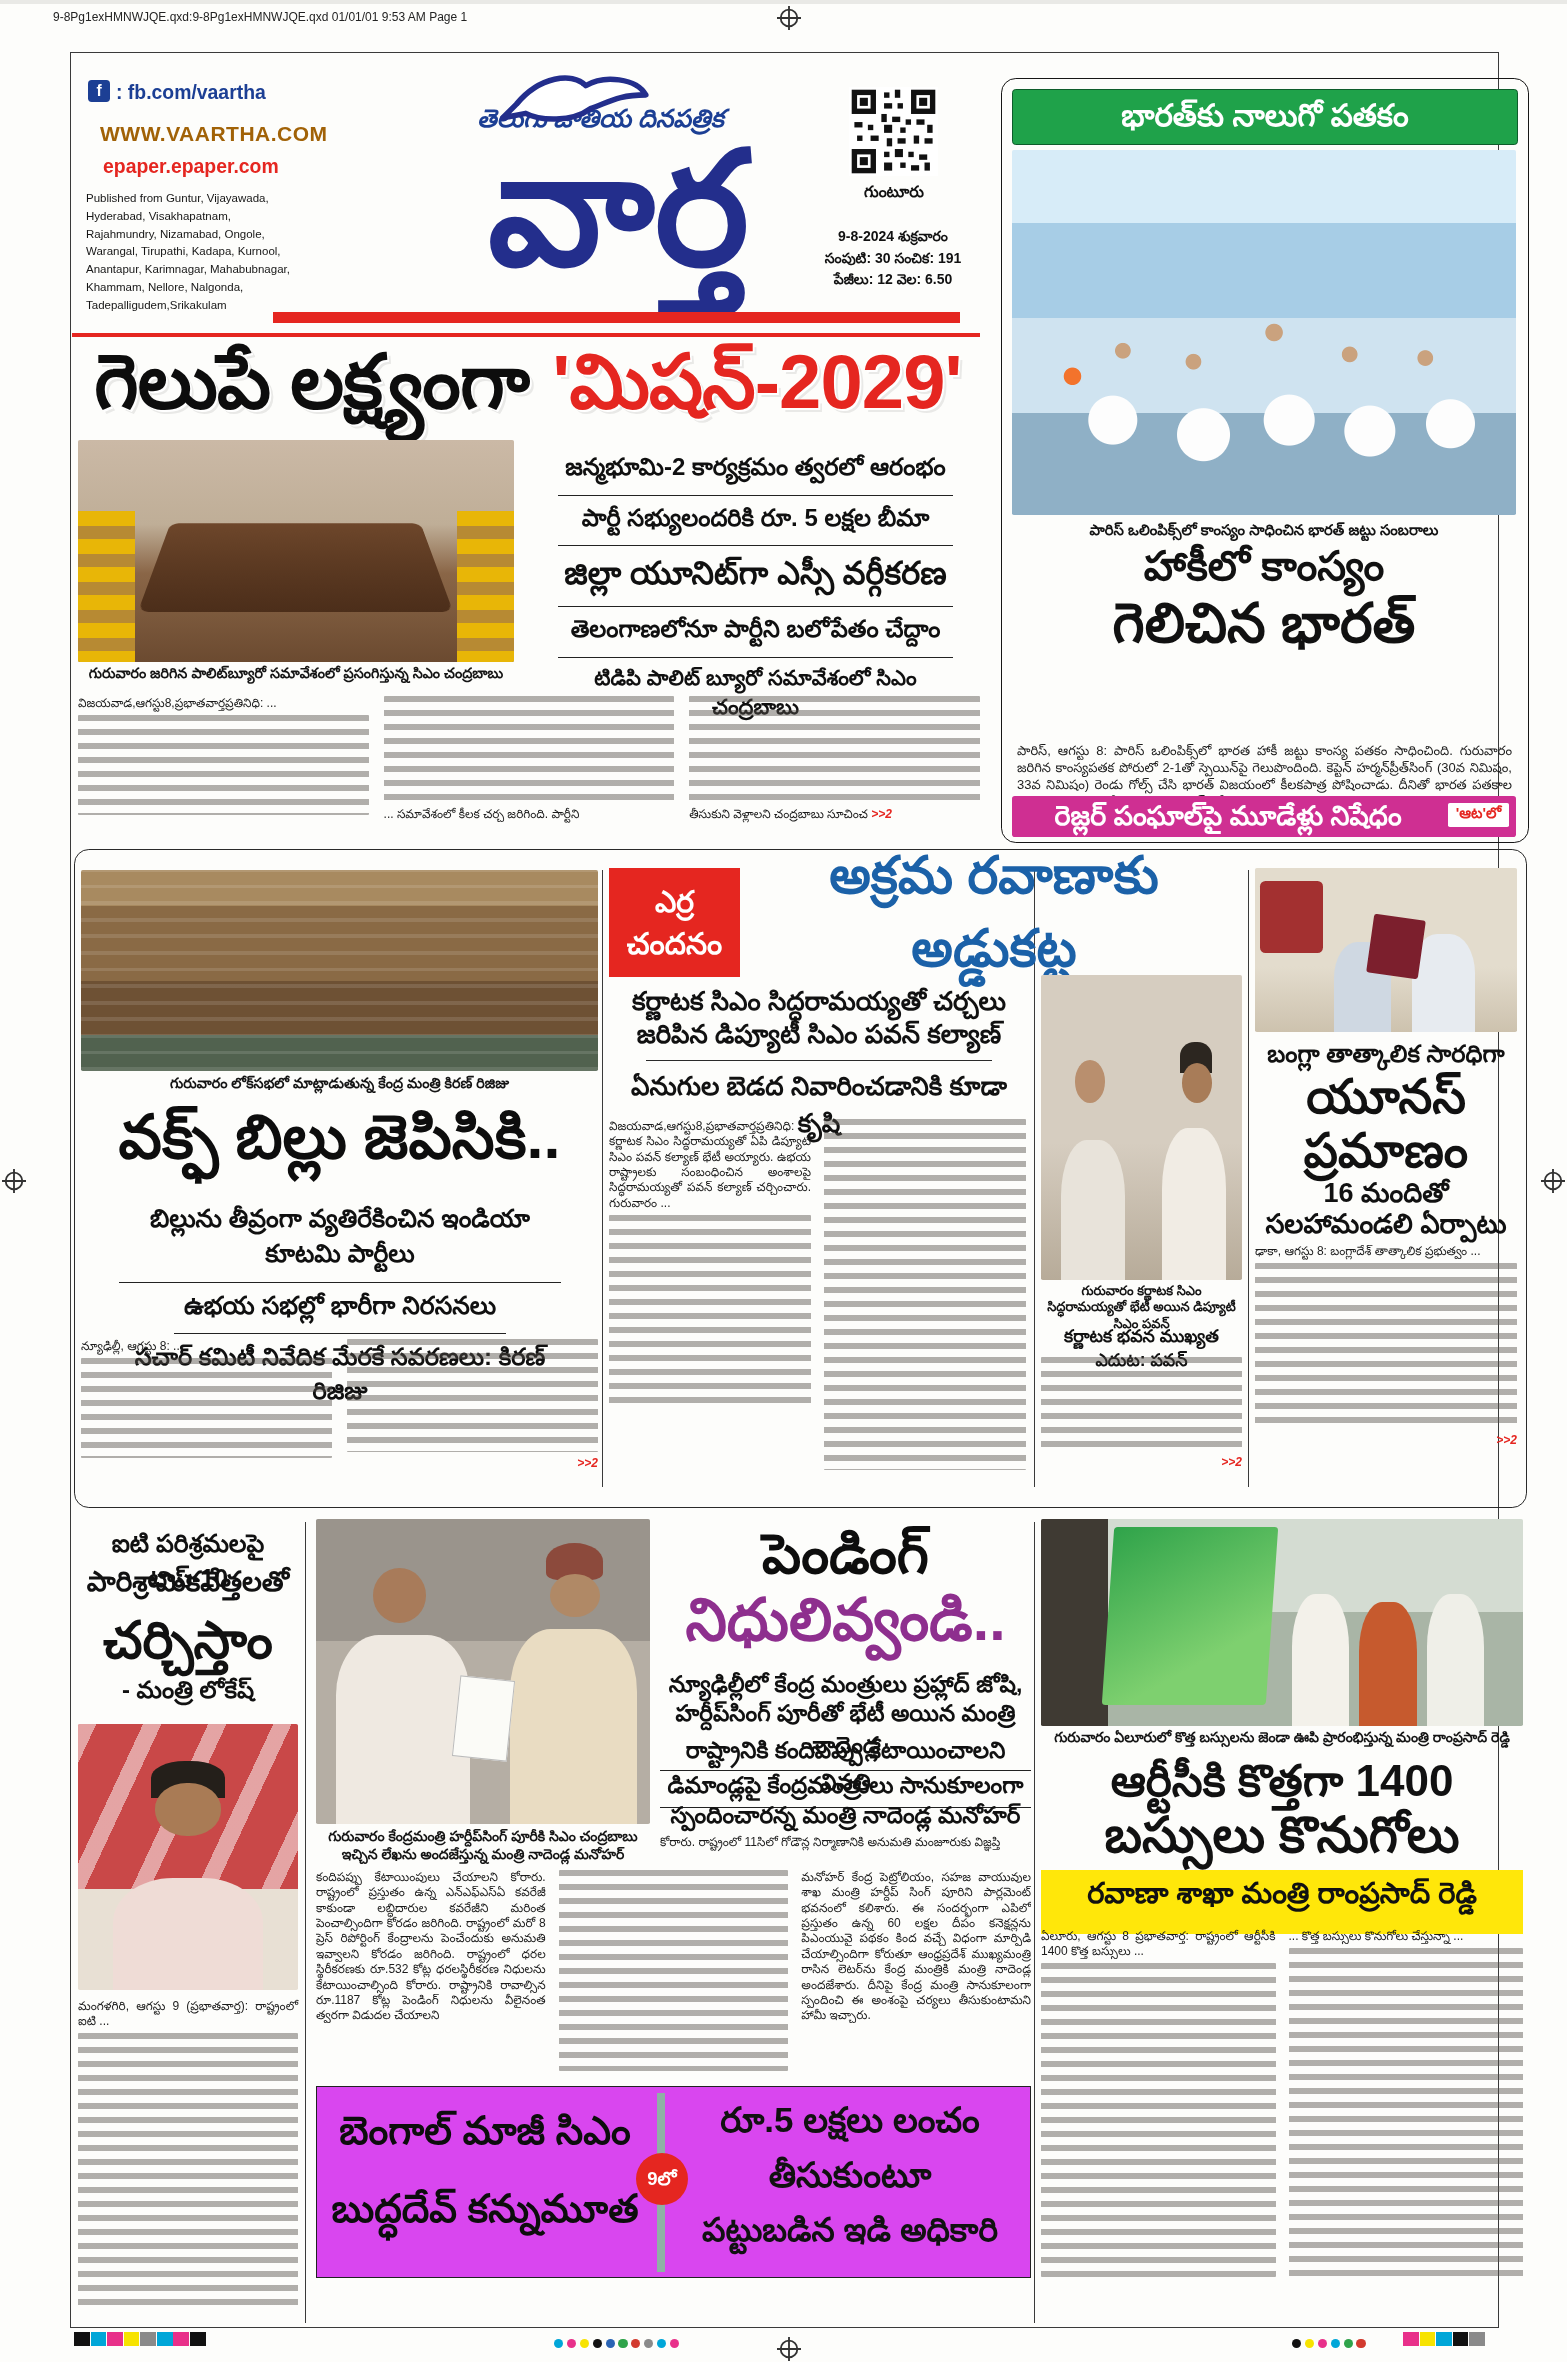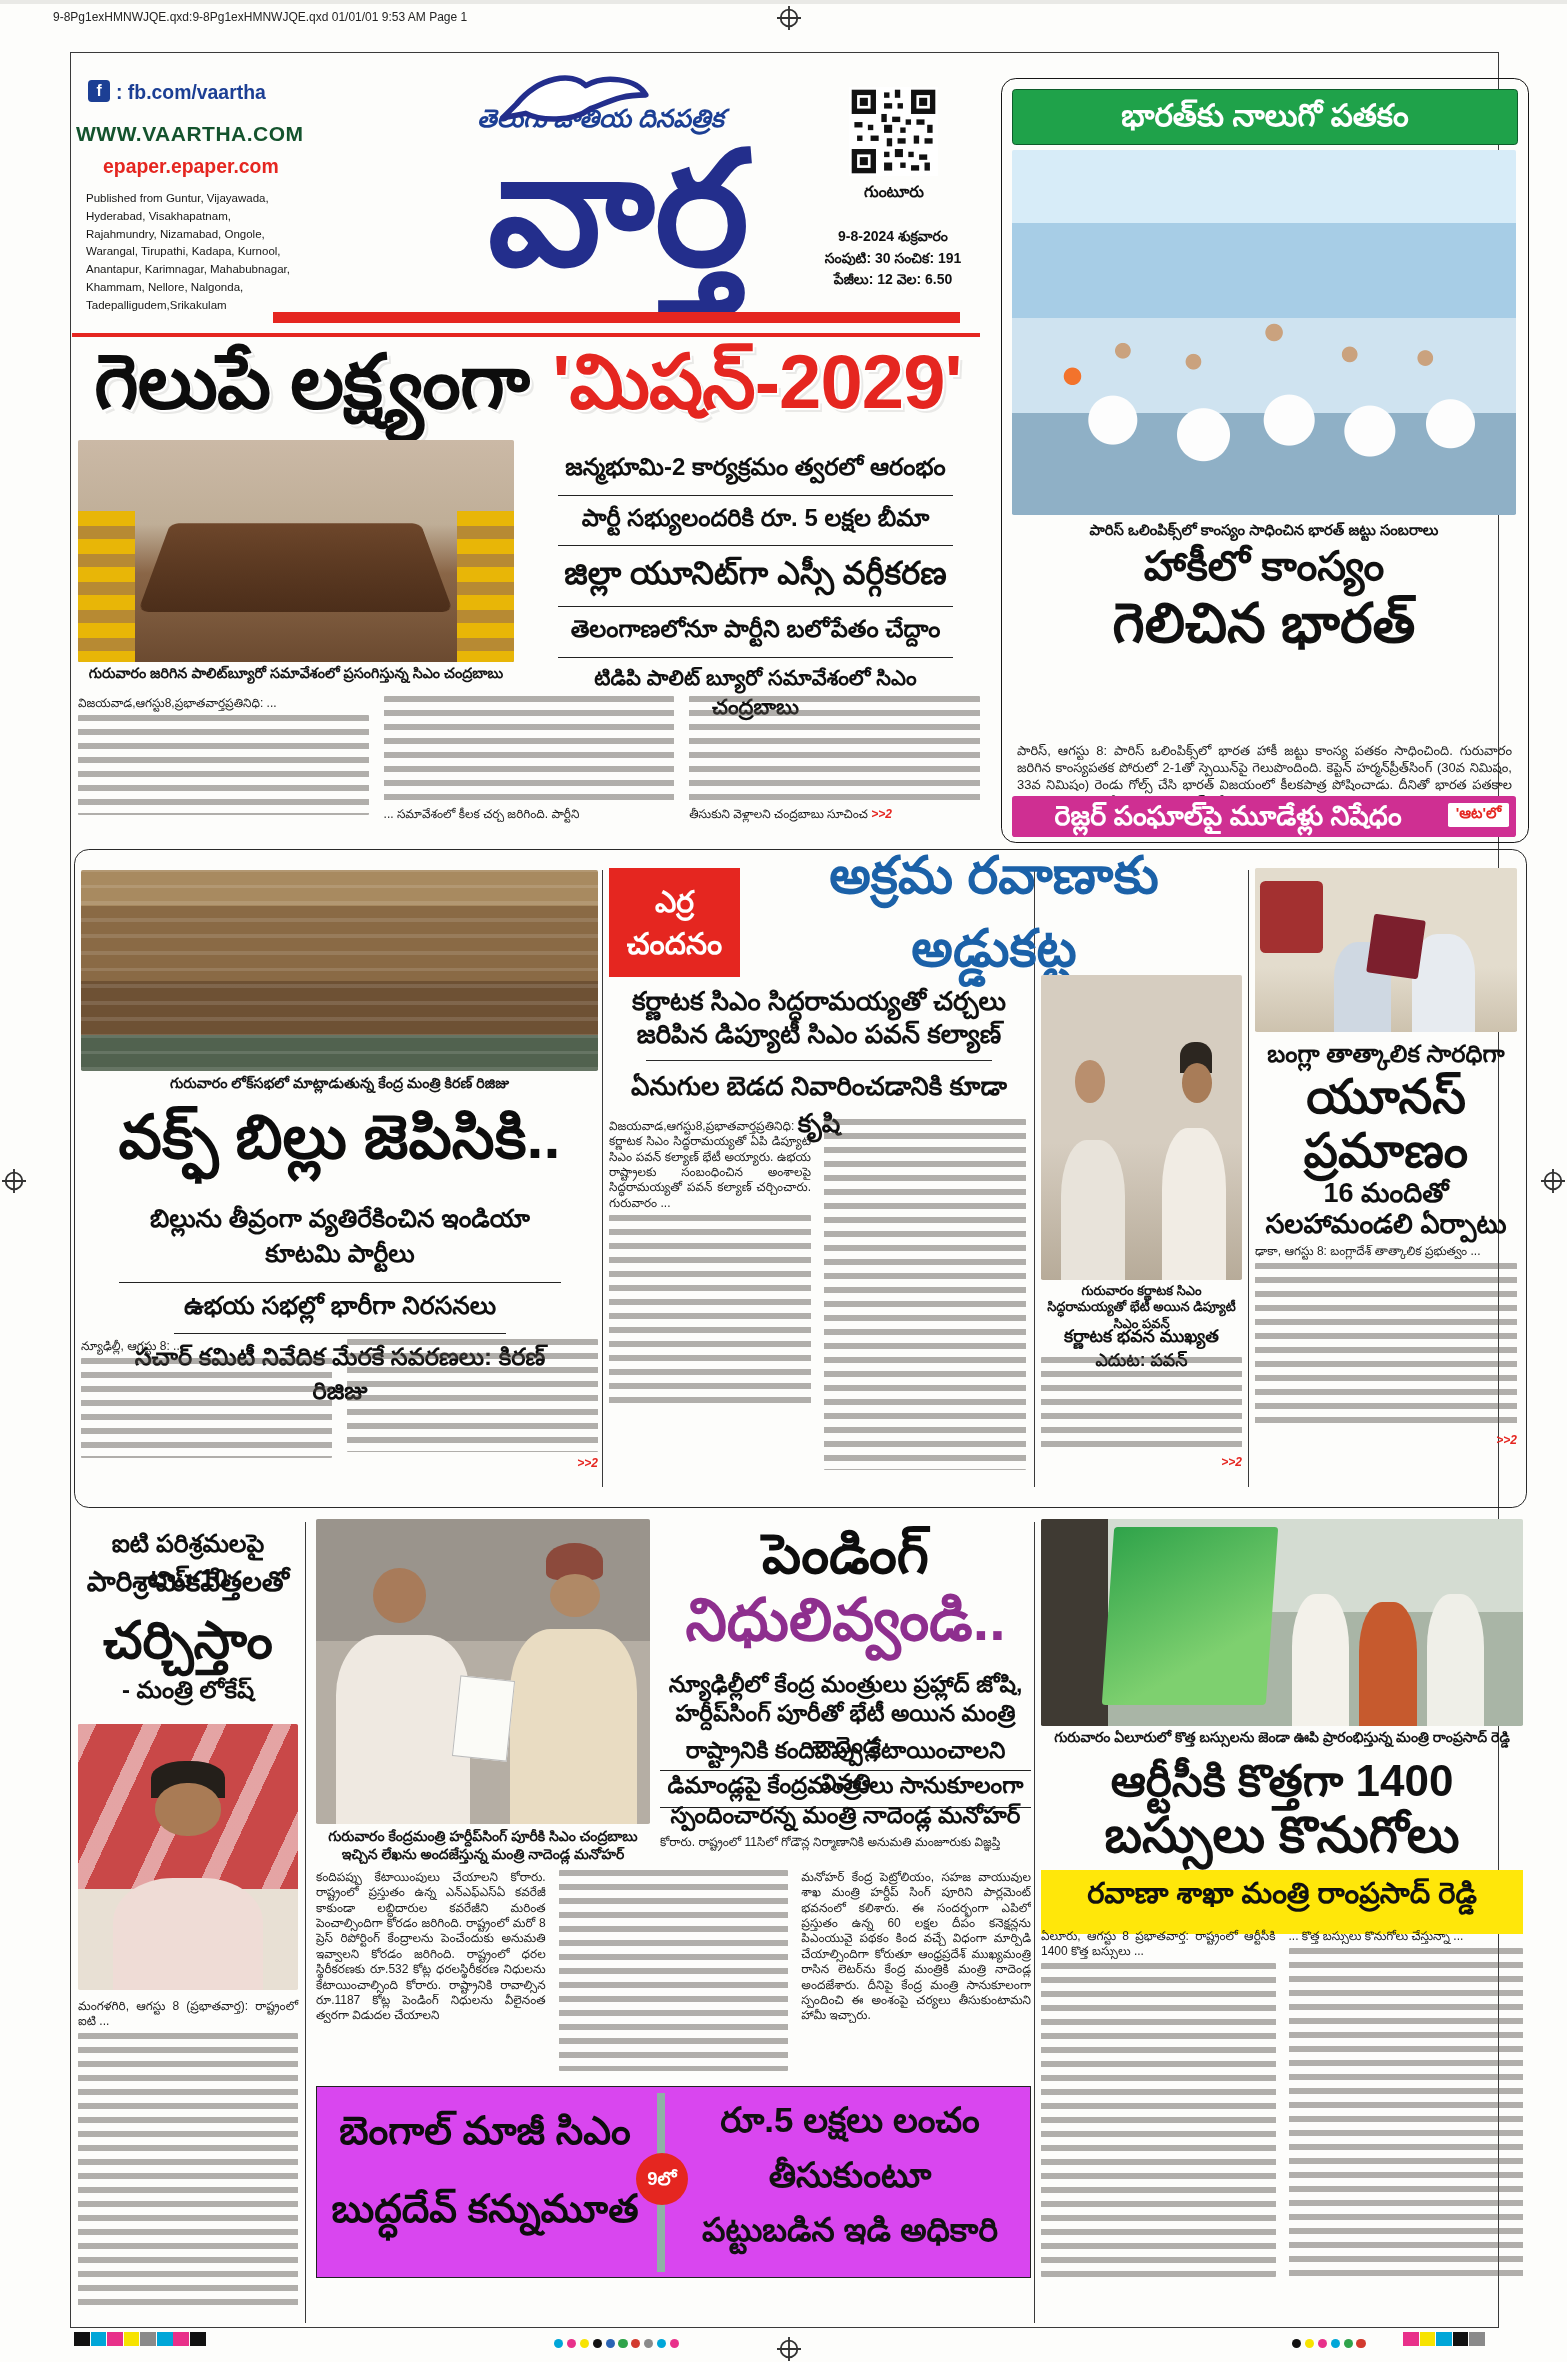--- a/index.html
+++ b/index.html
@@ -52,21 +52,21 @@
     </svg>
   <svg class="regmark" style="left:777px;top:2333px;" viewBox="0 0 26 26">
       <circle cx="13" cy="13" r="9" fill="none" stroke="#333" stroke-width="2"></circle>
       <path d="M13 0v26M0 13h26" stroke="#333" stroke-width="2"></path>
     </svg>
 
   <div class="abs frame" style="left:70px;top:48px;width:1427px;height:2274px;"></div>
 
   <div class="abs" style="left:88px;top:76px;width:22px;height:22px;background:#1c3f94;border-radius:3.7px;color:#fff;font-weight:800;text-align:center;line-height:22px;font-size:15.7px;">f</div>
   <div class="abs b" style="left:116px;top:77px;font-size:19.4px;color:#1c3f94;">: fb.com/vaartha</div>
-  <div class="abs b" style="left:76px;top:118px;font-size:21px;color:#14532d;letter-spacing:0.5px;">WWW.VAARTHA.COM</div>
+  <div class="abs b" style="left:100px;top:118px;font-size:21px;color:#a16207;letter-spacing:0.5px;">WWW.VAARTHA.COM</div>
   <div class="abs b" style="left:103px;top:151px;font-size:19.4px;color:#e52620;">epaper.epaper.com</div>
   <div class="abs pre" style="left:86px;top:186px;width:286px;font-size:11.5px;line-height:1.55;color:#161616;">Published from Guntur, Vijayawada,
 Hyderabad, Visakhapatnam,
 Rajahmundry, Nizamabad, Ongole,
 Warangal, Tirupathi, Kadapa, Kurnool,
 Anantapur,  Karimnagar, Mahabubnagar,
 Khammam, Nellore, Nalgonda,
 Tadepalligudem,Srikakulam</div>
 
   <div class="abs b c" style="left:388px;top:100px;width:425px;font-size:25px;color:#1c3f94;font-style:italic;">తెలుగు జాతీయ దినపత్రిక</div>
@@ -265,21 +265,21 @@
   <div class="abs c b" style="left:78px;top:1562px;width:220px;font-size:28px;">పారిశ్రామికవేత్తలతో</div>
   <div class="abs c w8" style="left:78px;top:1606px;width:220px;font-size:52px;">చర్చిస్తాం</div>
   <div class="abs c b" style="left:78px;top:1672px;width:220px;font-size:24px;">- మంత్రి లోకేష్</div>
   <div class="photo" style="left:78px;top:1720px;width:220px;height:266px;background:linear-gradient(180deg,#c94848 0 62%,#e8e0d4 62%);">
     <div class="fleaf" style="left:0;top:0;width:100%;height:62%;background:repeating-linear-gradient(115deg,rgba(255,255,255,.5) 0 16.6px,transparent 16.6px 59px);"></div>
     <div class="fleaf" style="left:33%;top:14%;width:34%;height:14%;background:#241f1a;border-radius:45% 45% 0 0;"></div>
     <div class="fleaf" style="left:35%;top:22%;width:30%;height:20%;background:#a97b55;border-radius:48%;"></div>
     <div class="fleaf" style="left:16%;bottom:0;width:68%;height:42%;background:#efdcd6;border-radius:40% 40% 0 0;"></div>
   </div>
   <div class="abs" style="left:78px;top:1995px;width:220px;">
-    <div class="t13">మంగళగిరి, ఆగస్టు 8 (ప్రభాతవార్త): రాష్ట్రంలో ఐటి ...</div>
+    <div class="t13">మంగళగిరి, ఆగస్టు 9 (ప్రభాతవార్త): రాష్ట్రంలో ఐటి ...</div>
     <div class="faux" style="height:277px;margin-top:3.7px;"></div>
   </div>
 
   <div class="photo" style="left:316px;top:1515px;width:334px;height:305px;background:linear-gradient(180deg,#9a948c 0 40%,#b5aea4 40%);">
     <div class="fleaf" style="left:6%;bottom:0;width:40%;height:62%;background:#efe9e1;border-radius:32% 32% 0 0;"></div>
     <div class="fleaf" style="left:17%;top:16%;width:16%;height:18%;background:#a87b5a;border-radius:50%;"></div>
     <div class="fleaf" style="right:4%;bottom:0;width:38%;height:64%;background:#e9dcc2;border-radius:32% 32% 0 0;"></div>
     <div class="fleaf" style="right:14%;top:8%;width:17%;height:12%;background:#8c4a3c;border-radius:50% 50% 20% 20%;"></div>
     <div class="fleaf" style="right:15%;top:18%;width:15%;height:14%;background:#b08966;border-radius:50%;"></div>
     <div class="fleaf" style="left:42%;top:52%;width:16%;height:26%;background:#fbfbf7;border:0.9px solid #bbb;transform:rotate(6deg);"></div>

